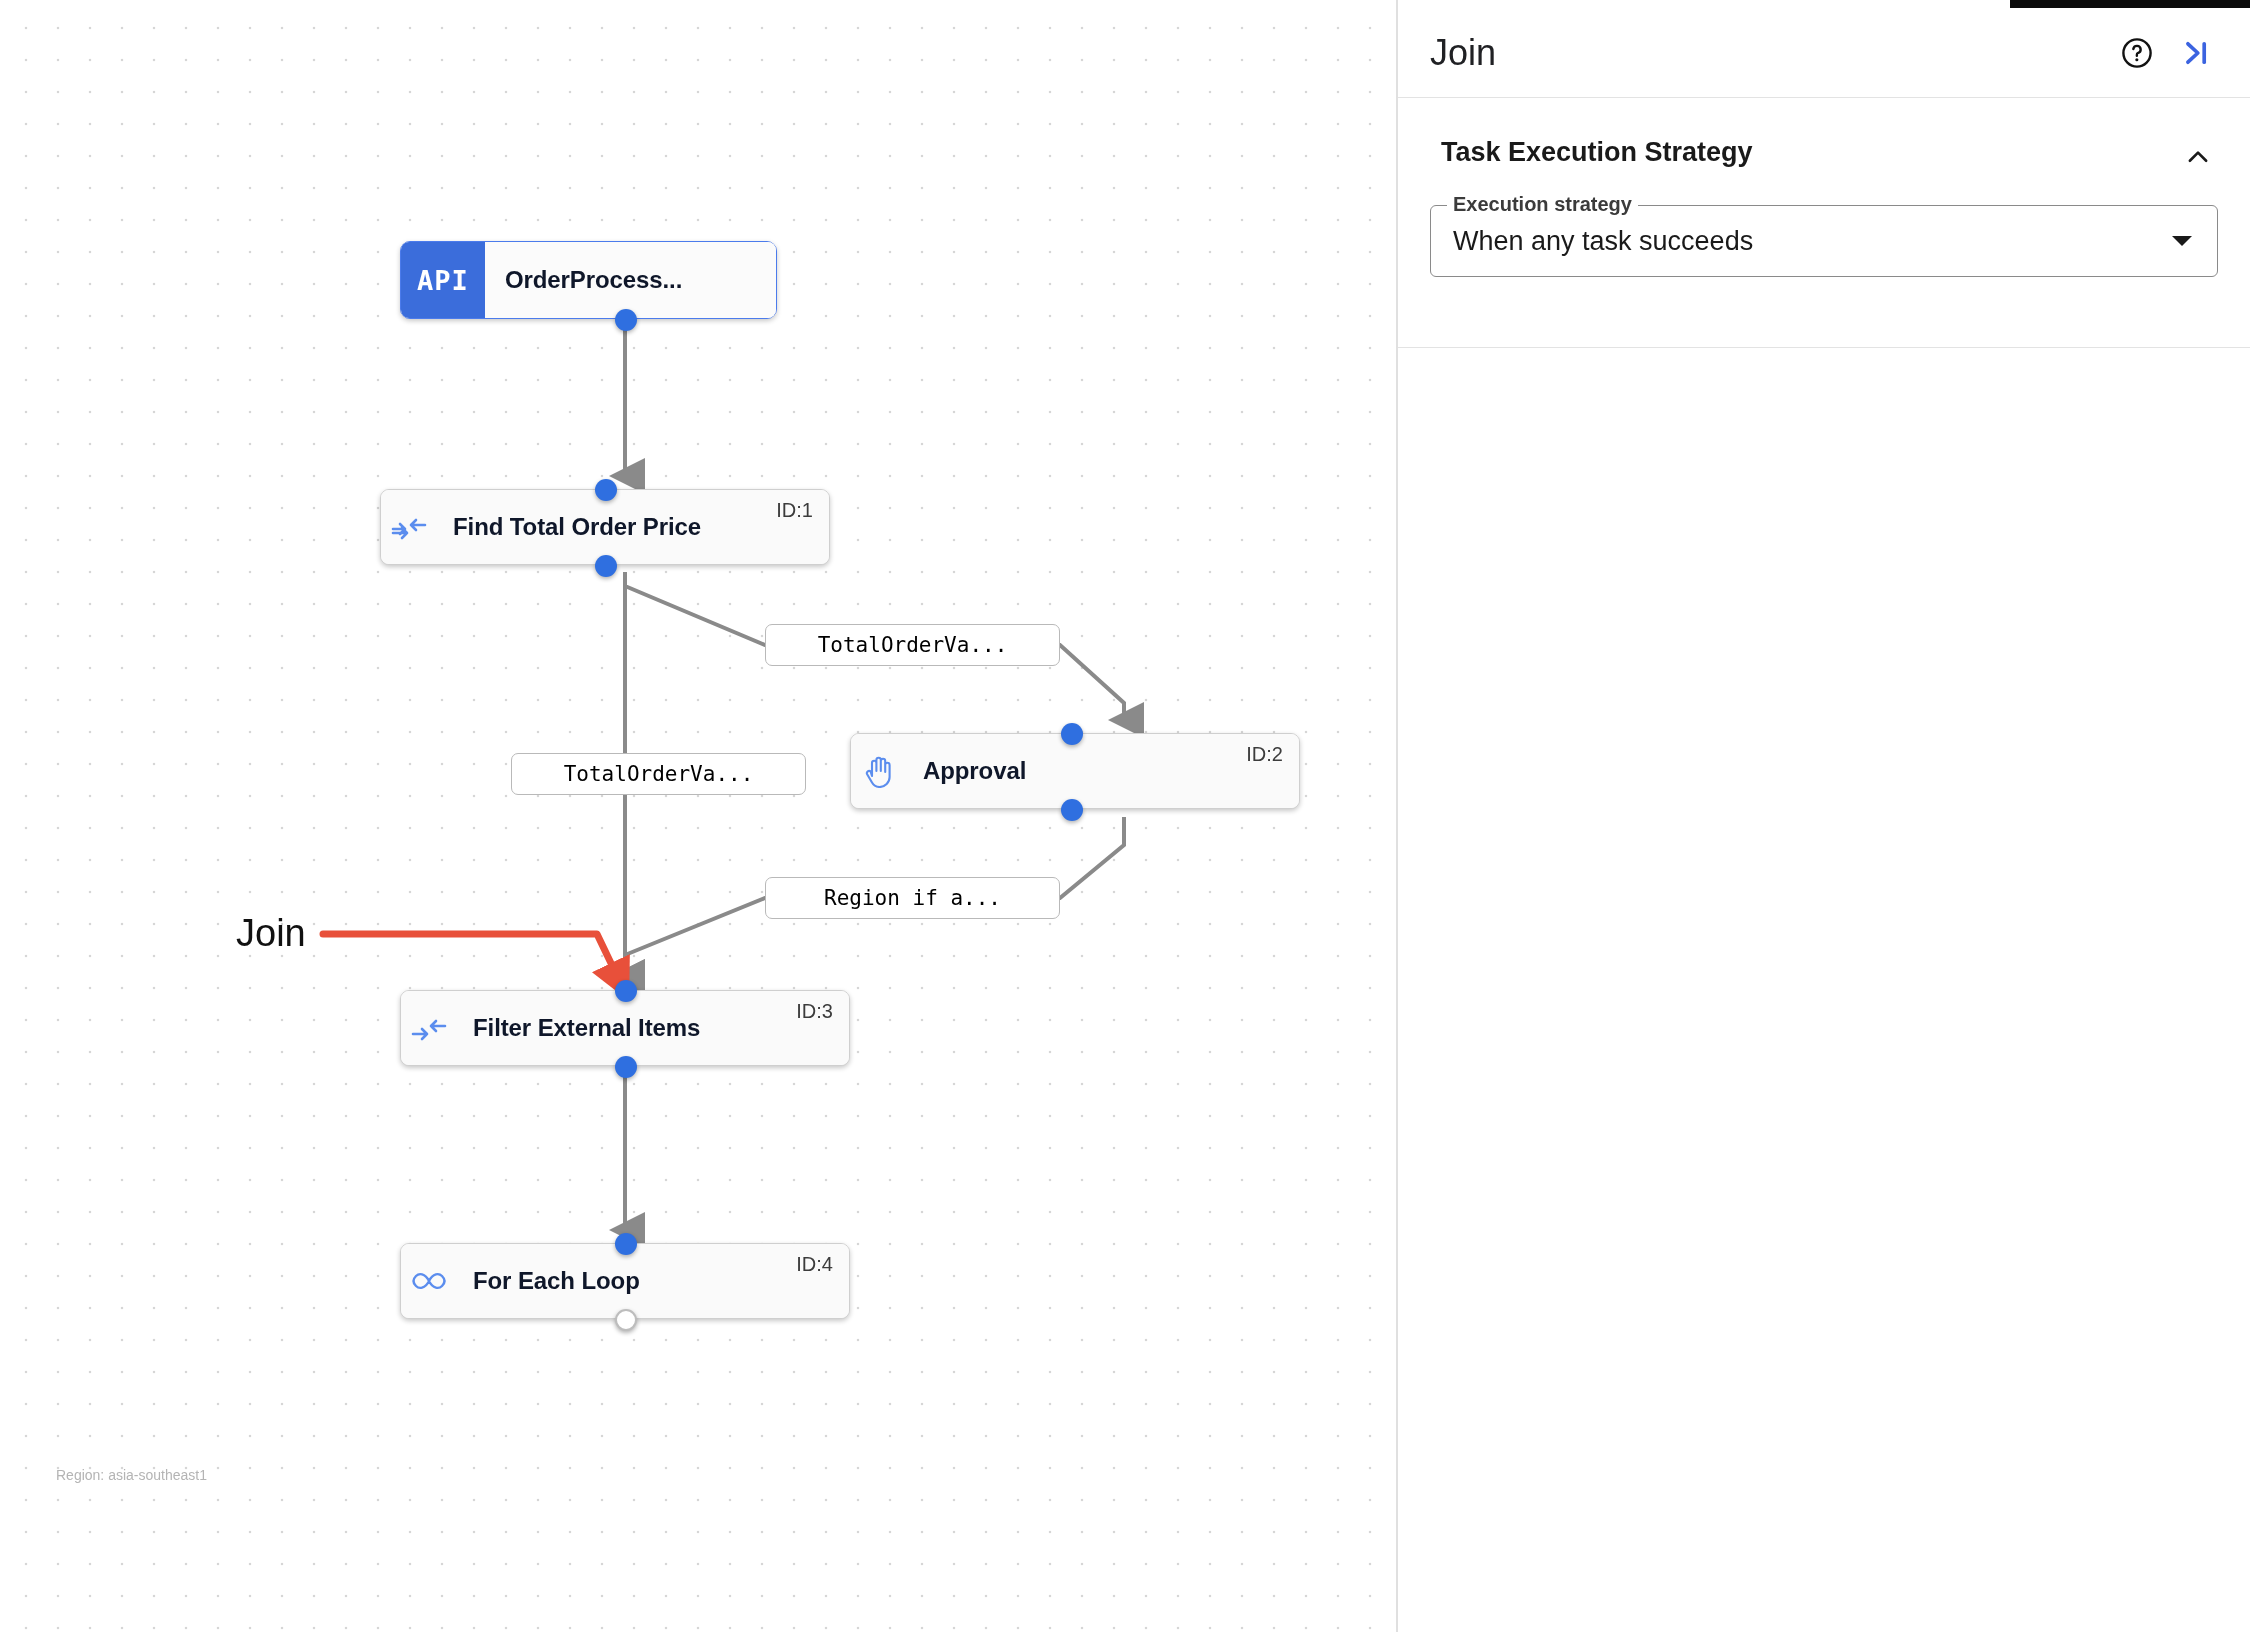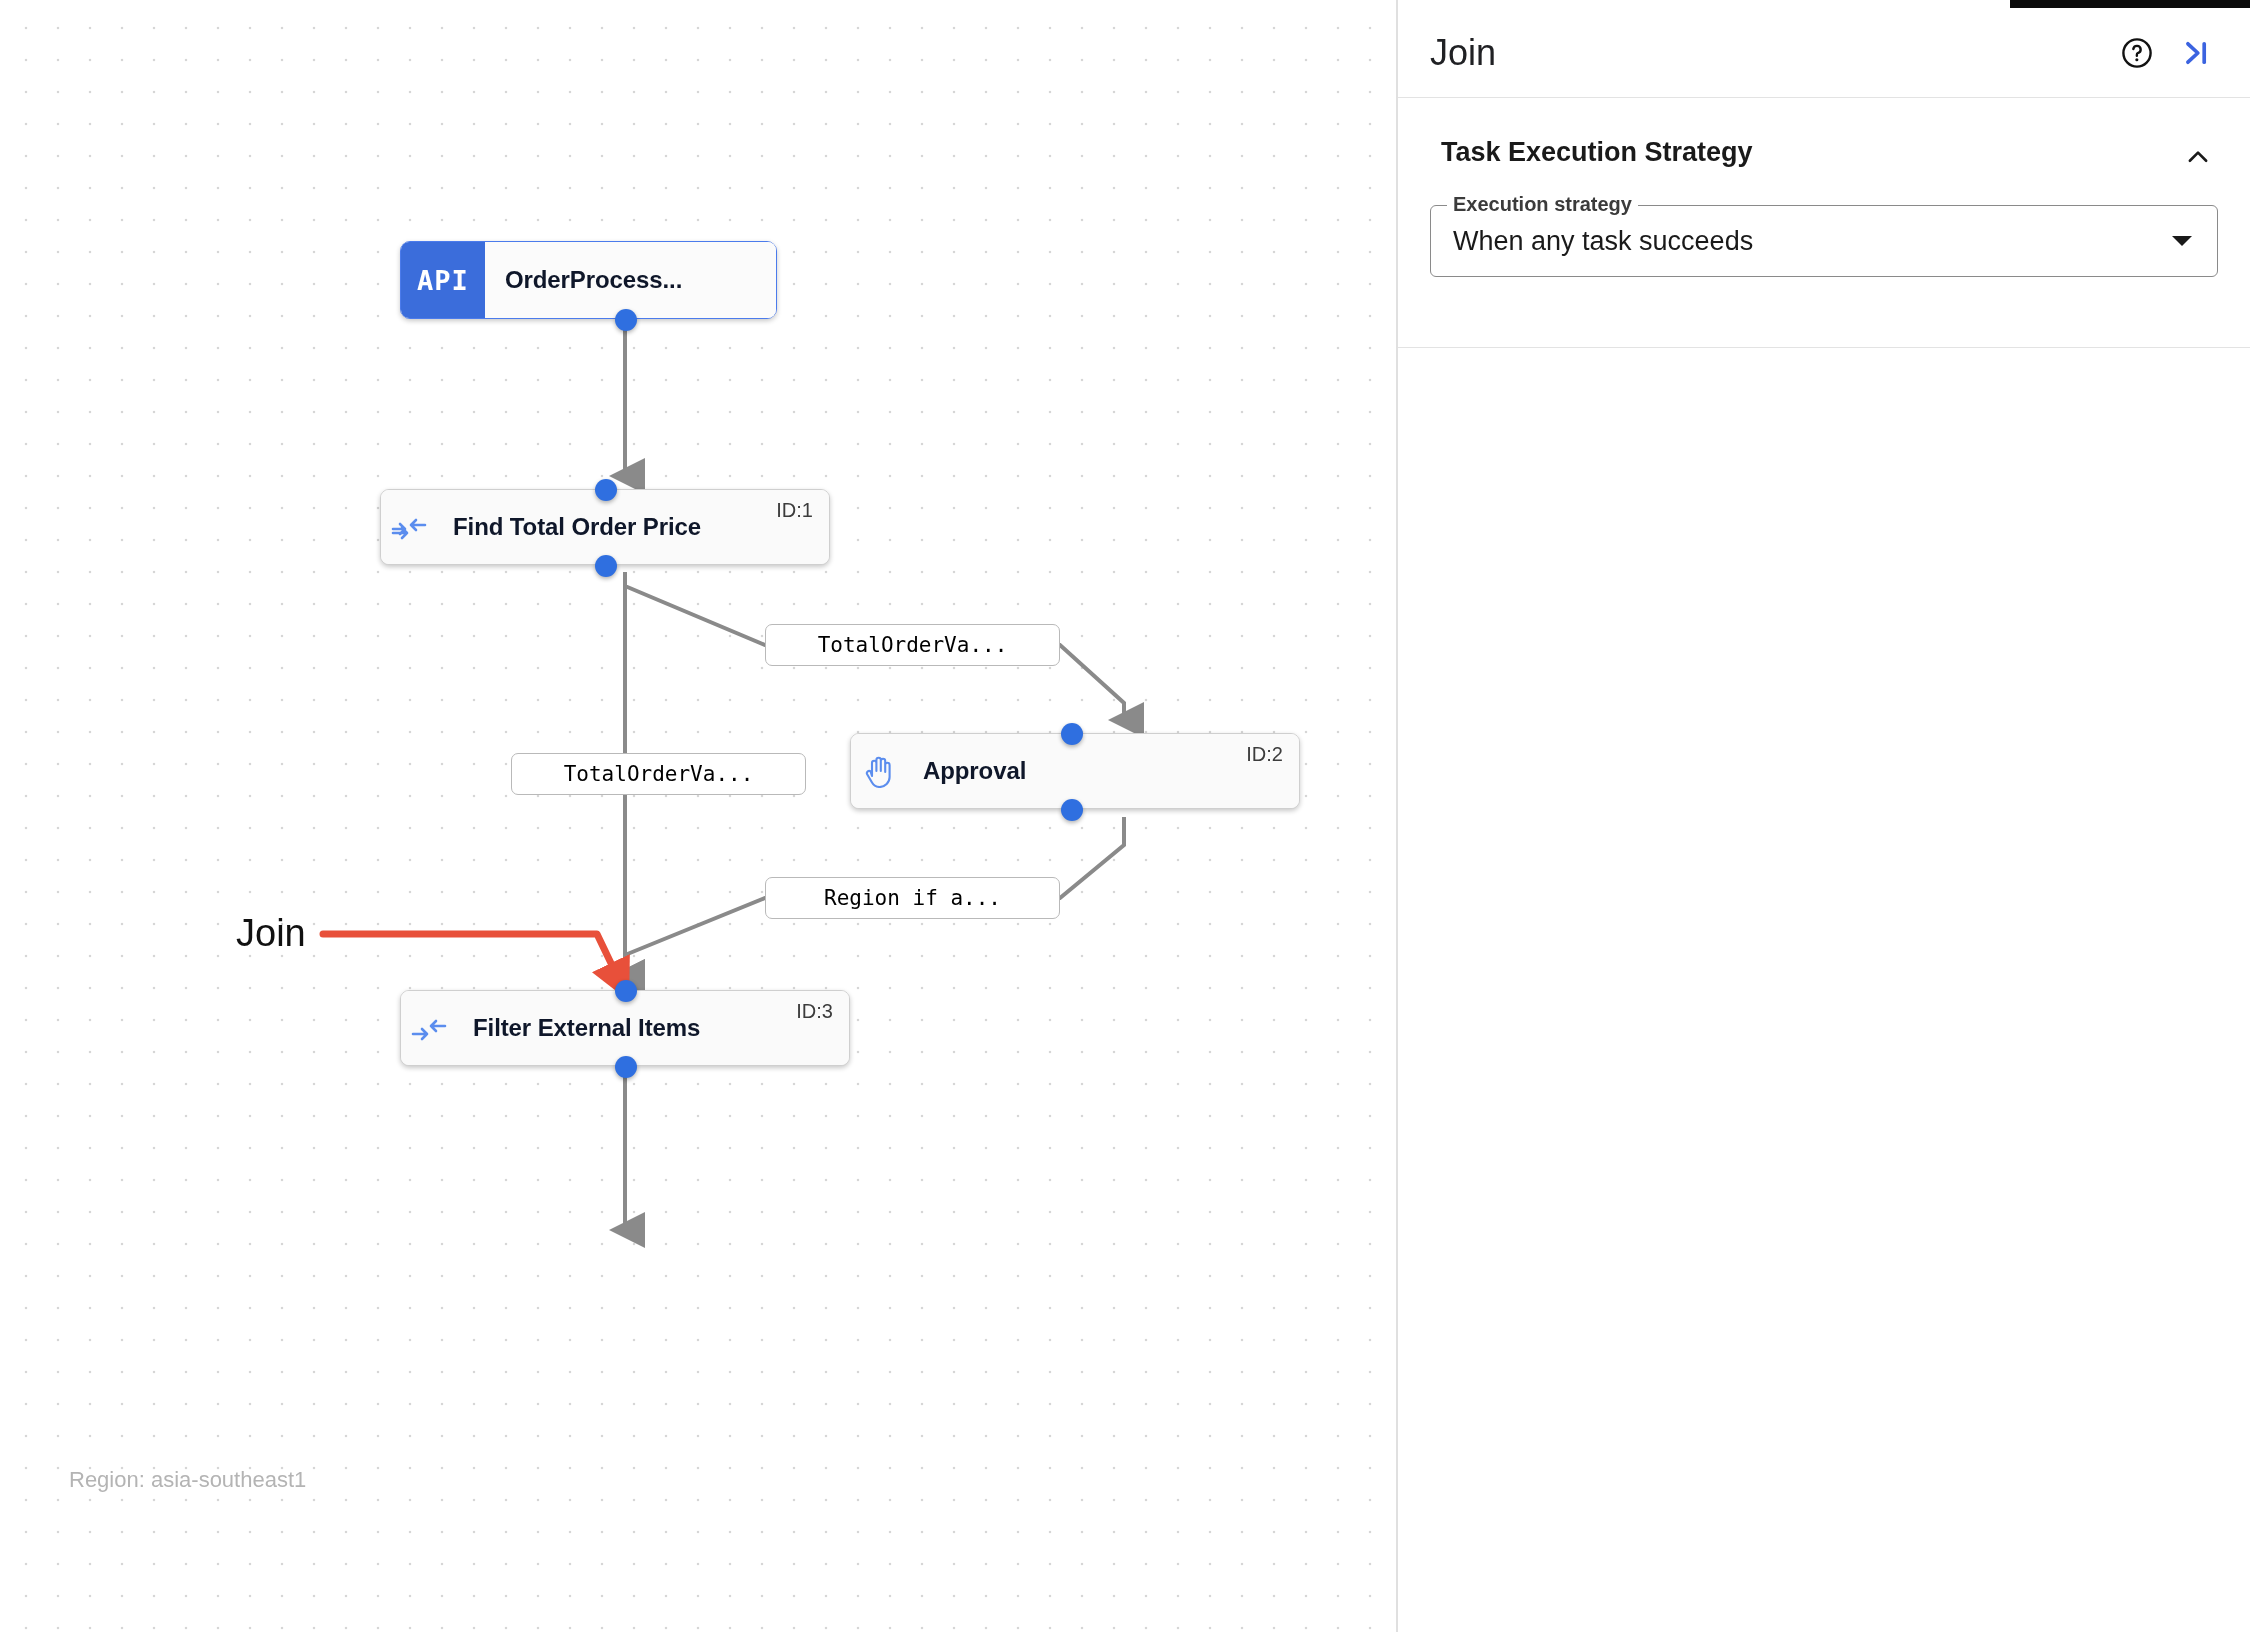--- a/index.html
+++ b/index.html
@@ -102,22 +102,22 @@
 
   
   #annot-join {
     position: absolute; left: 236px; top: 912px;
     font-size: 38px; color: #111; font-family: "Liberation Sans", sans-serif;
     letter-spacing: 0px;
   }
 
   
   #region-label {
-    position: absolute; left: 69px; top: 1467px;
-    font-size: 22px; color: #b4b4b4; text-align: right;
+    position: absolute; left: 56px; top: 1467px;
+    font-size: 14px; color: #b4b4b4; text-align: right;
   }
 
   
   #panel {
     position: absolute; left: 1398px; top: 0;
     width: 852px; height: 1632px;
     background: #ffffff;
   }
   #panel-topbar {
     position: absolute; right: 0; top: 0; width: 240px; height: 8px;
@@ -242,20 +242,33 @@
             <path d="M2,19 L16,19 M11,14 L16,19 L11,24" stroke="#5b8dee" stroke-width="2.6" fill="none" stroke-linecap="round" stroke-linejoin="round"></path>
           </svg>
         </span>
         <span class="node-title">Filter External Items</span>
       </div>
       <span class="node-id">ID:3</span>
       <div class="port" style="left:225px; top:0px;"></div>
       <div class="port" style="left:225px; top:76px;"></div>
     </div>
 
+    <div class="node" id="node-4">
+      <div class="node-inner">
+        <span class="node-icon">
+          <svg width="40" height="24" viewBox="0 0 40 24">
+            <path d="M20,12 C16,4 10,4 7,7 C3.5,10.5 3.5,13.5 7,17 C10,20 16,20 20,12 C24,4 30,4 33,7 C36.5,10.5 36.5,13.5 33,17 C30,20 24,20 20,12 Z" stroke="#5b8dee" stroke-width="2.4" fill="none" stroke-linejoin="round"></path>
+          </svg>
+        </span>
+        <span class="node-title">For Each Loop</span>
+      </div>
+      <span class="node-id">ID:4</span>
+      <div class="port" style="left:225px; top:0px;"></div>
+      <div class="port hollow" style="left:225px; top:76px;"></div>
+    </div>
 
     <div id="annot-join">Join</div>
 
     <div id="region-label">Region: asia-southeast1</div>
   </div>
 
   <div id="canvas-divider"></div>
 
   <div id="panel">
     <div id="panel-topbar"></div>

